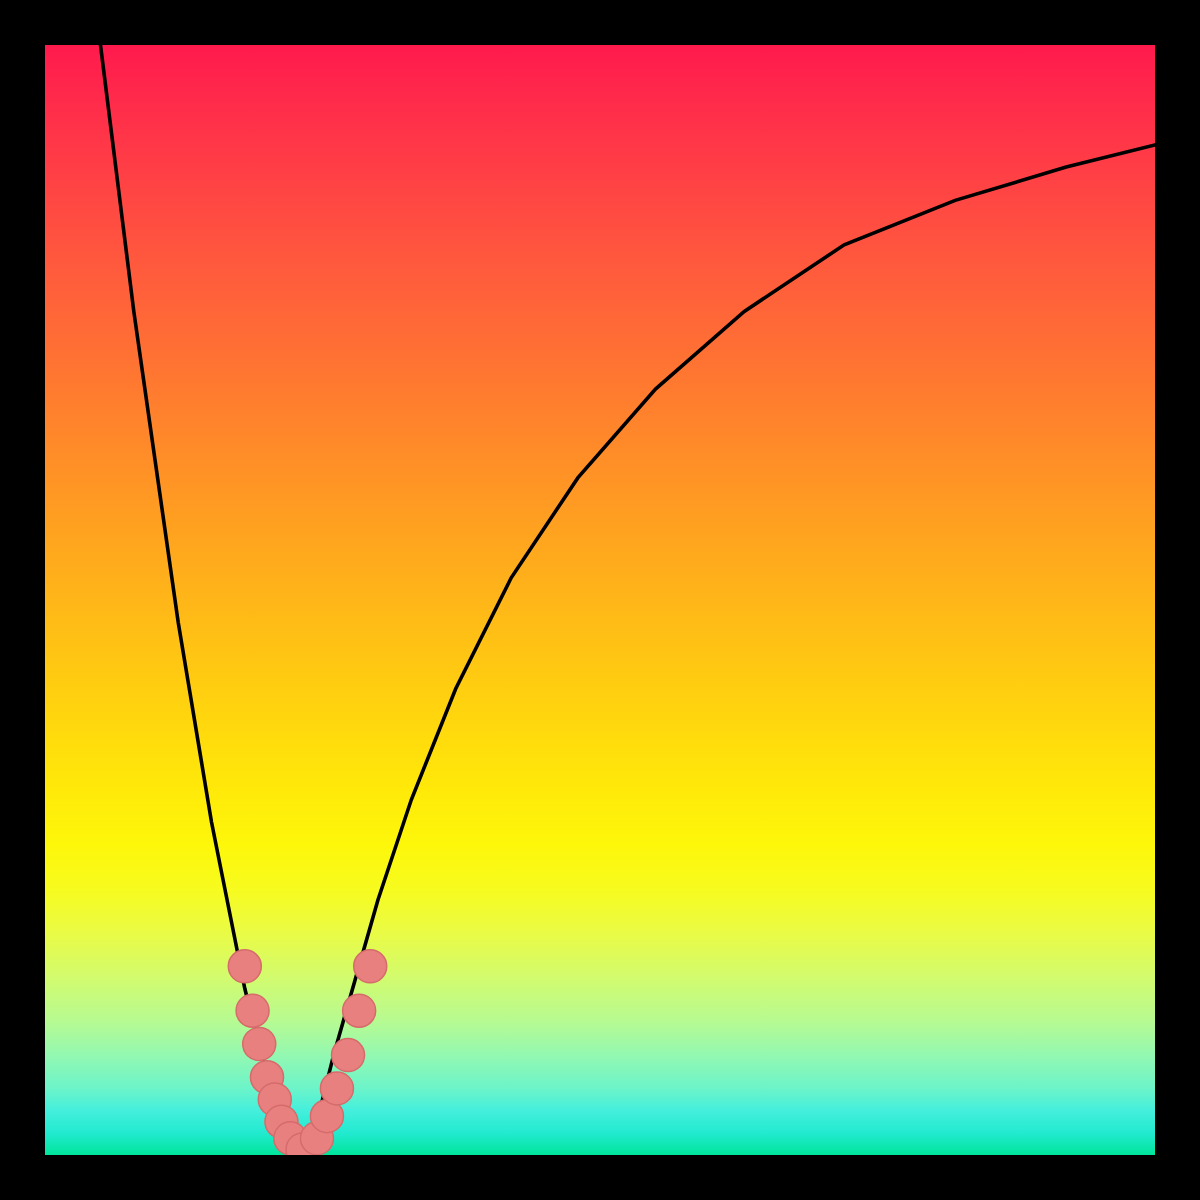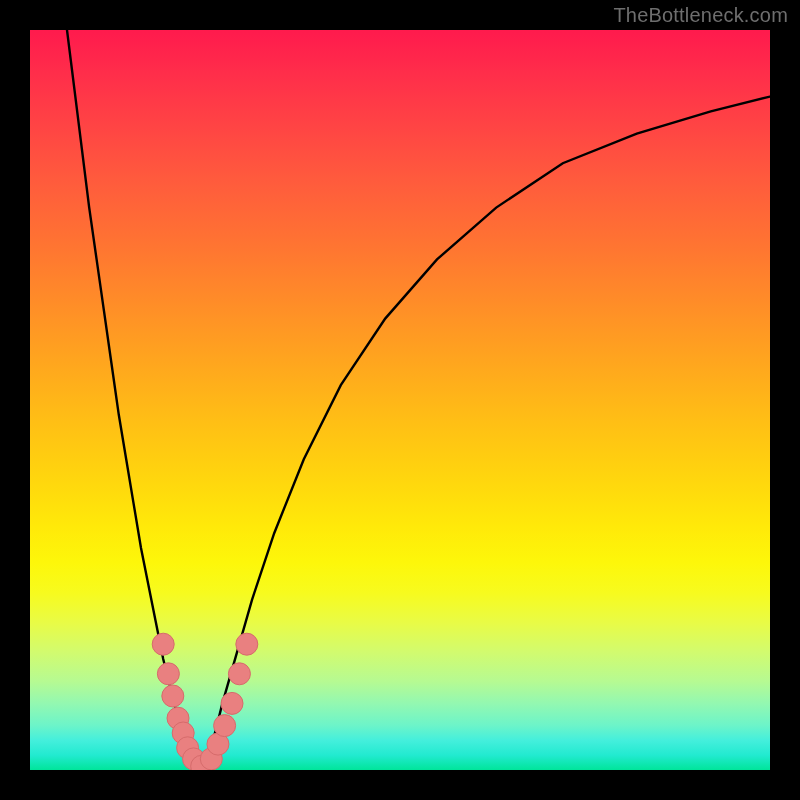--- a/index.html
+++ b/index.html
@@ -89,14 +89,13 @@
           <circle cx="171.68" cy="736.30" r="11" fill="#e98080" stroke="#d66b6b" stroke-width="1"></circle>
           <circle cx="181.30" cy="728.90" r="11" fill="#e98080" stroke="#d66b6b" stroke-width="1"></circle>
           <circle cx="187.96" cy="714.10" r="11" fill="#e98080" stroke="#d66b6b" stroke-width="1"></circle>
           <circle cx="194.62" cy="695.60" r="11" fill="#e98080" stroke="#d66b6b" stroke-width="1"></circle>
           <circle cx="202.02" cy="673.40" r="11" fill="#e98080" stroke="#d66b6b" stroke-width="1"></circle>
           <circle cx="209.42" cy="643.80" r="11" fill="#e98080" stroke="#d66b6b" stroke-width="1"></circle>
           <circle cx="216.82" cy="614.20" r="11" fill="#e98080" stroke="#d66b6b" stroke-width="1"></circle>
         </g>
     </svg>
   </div>
-  <div class="watermark">TheBottleneck.com</div>
 </div>
 
 </body></html>

